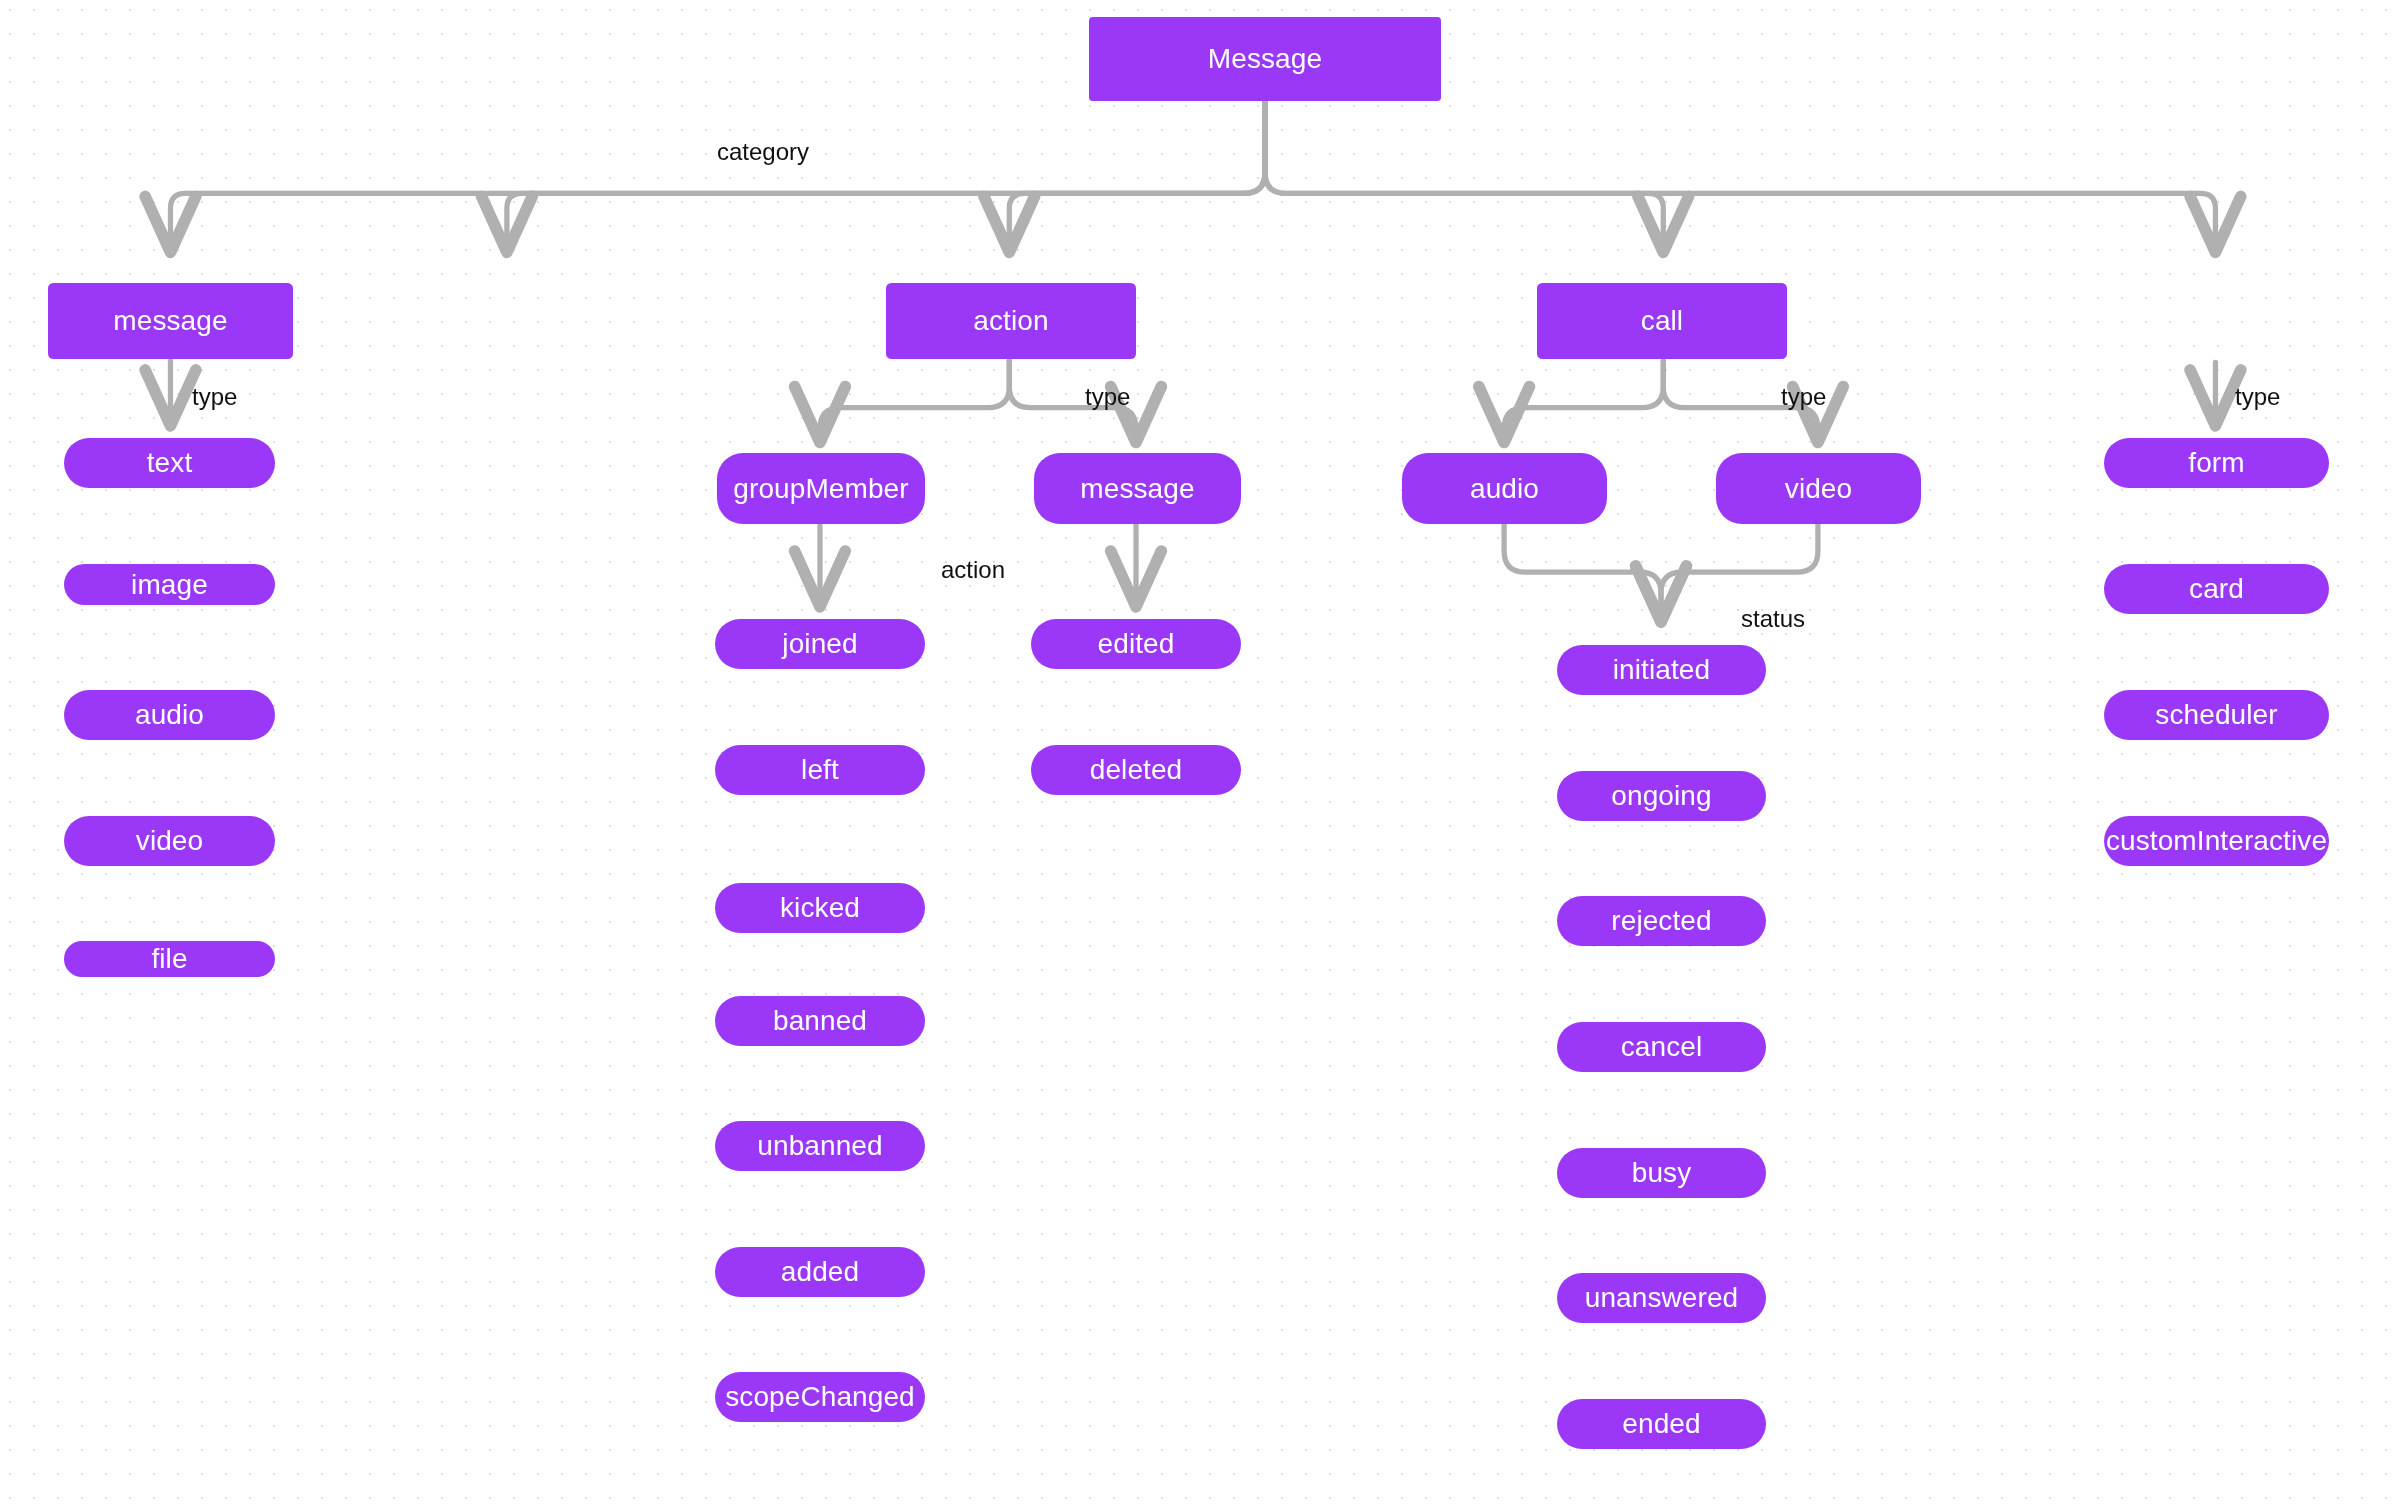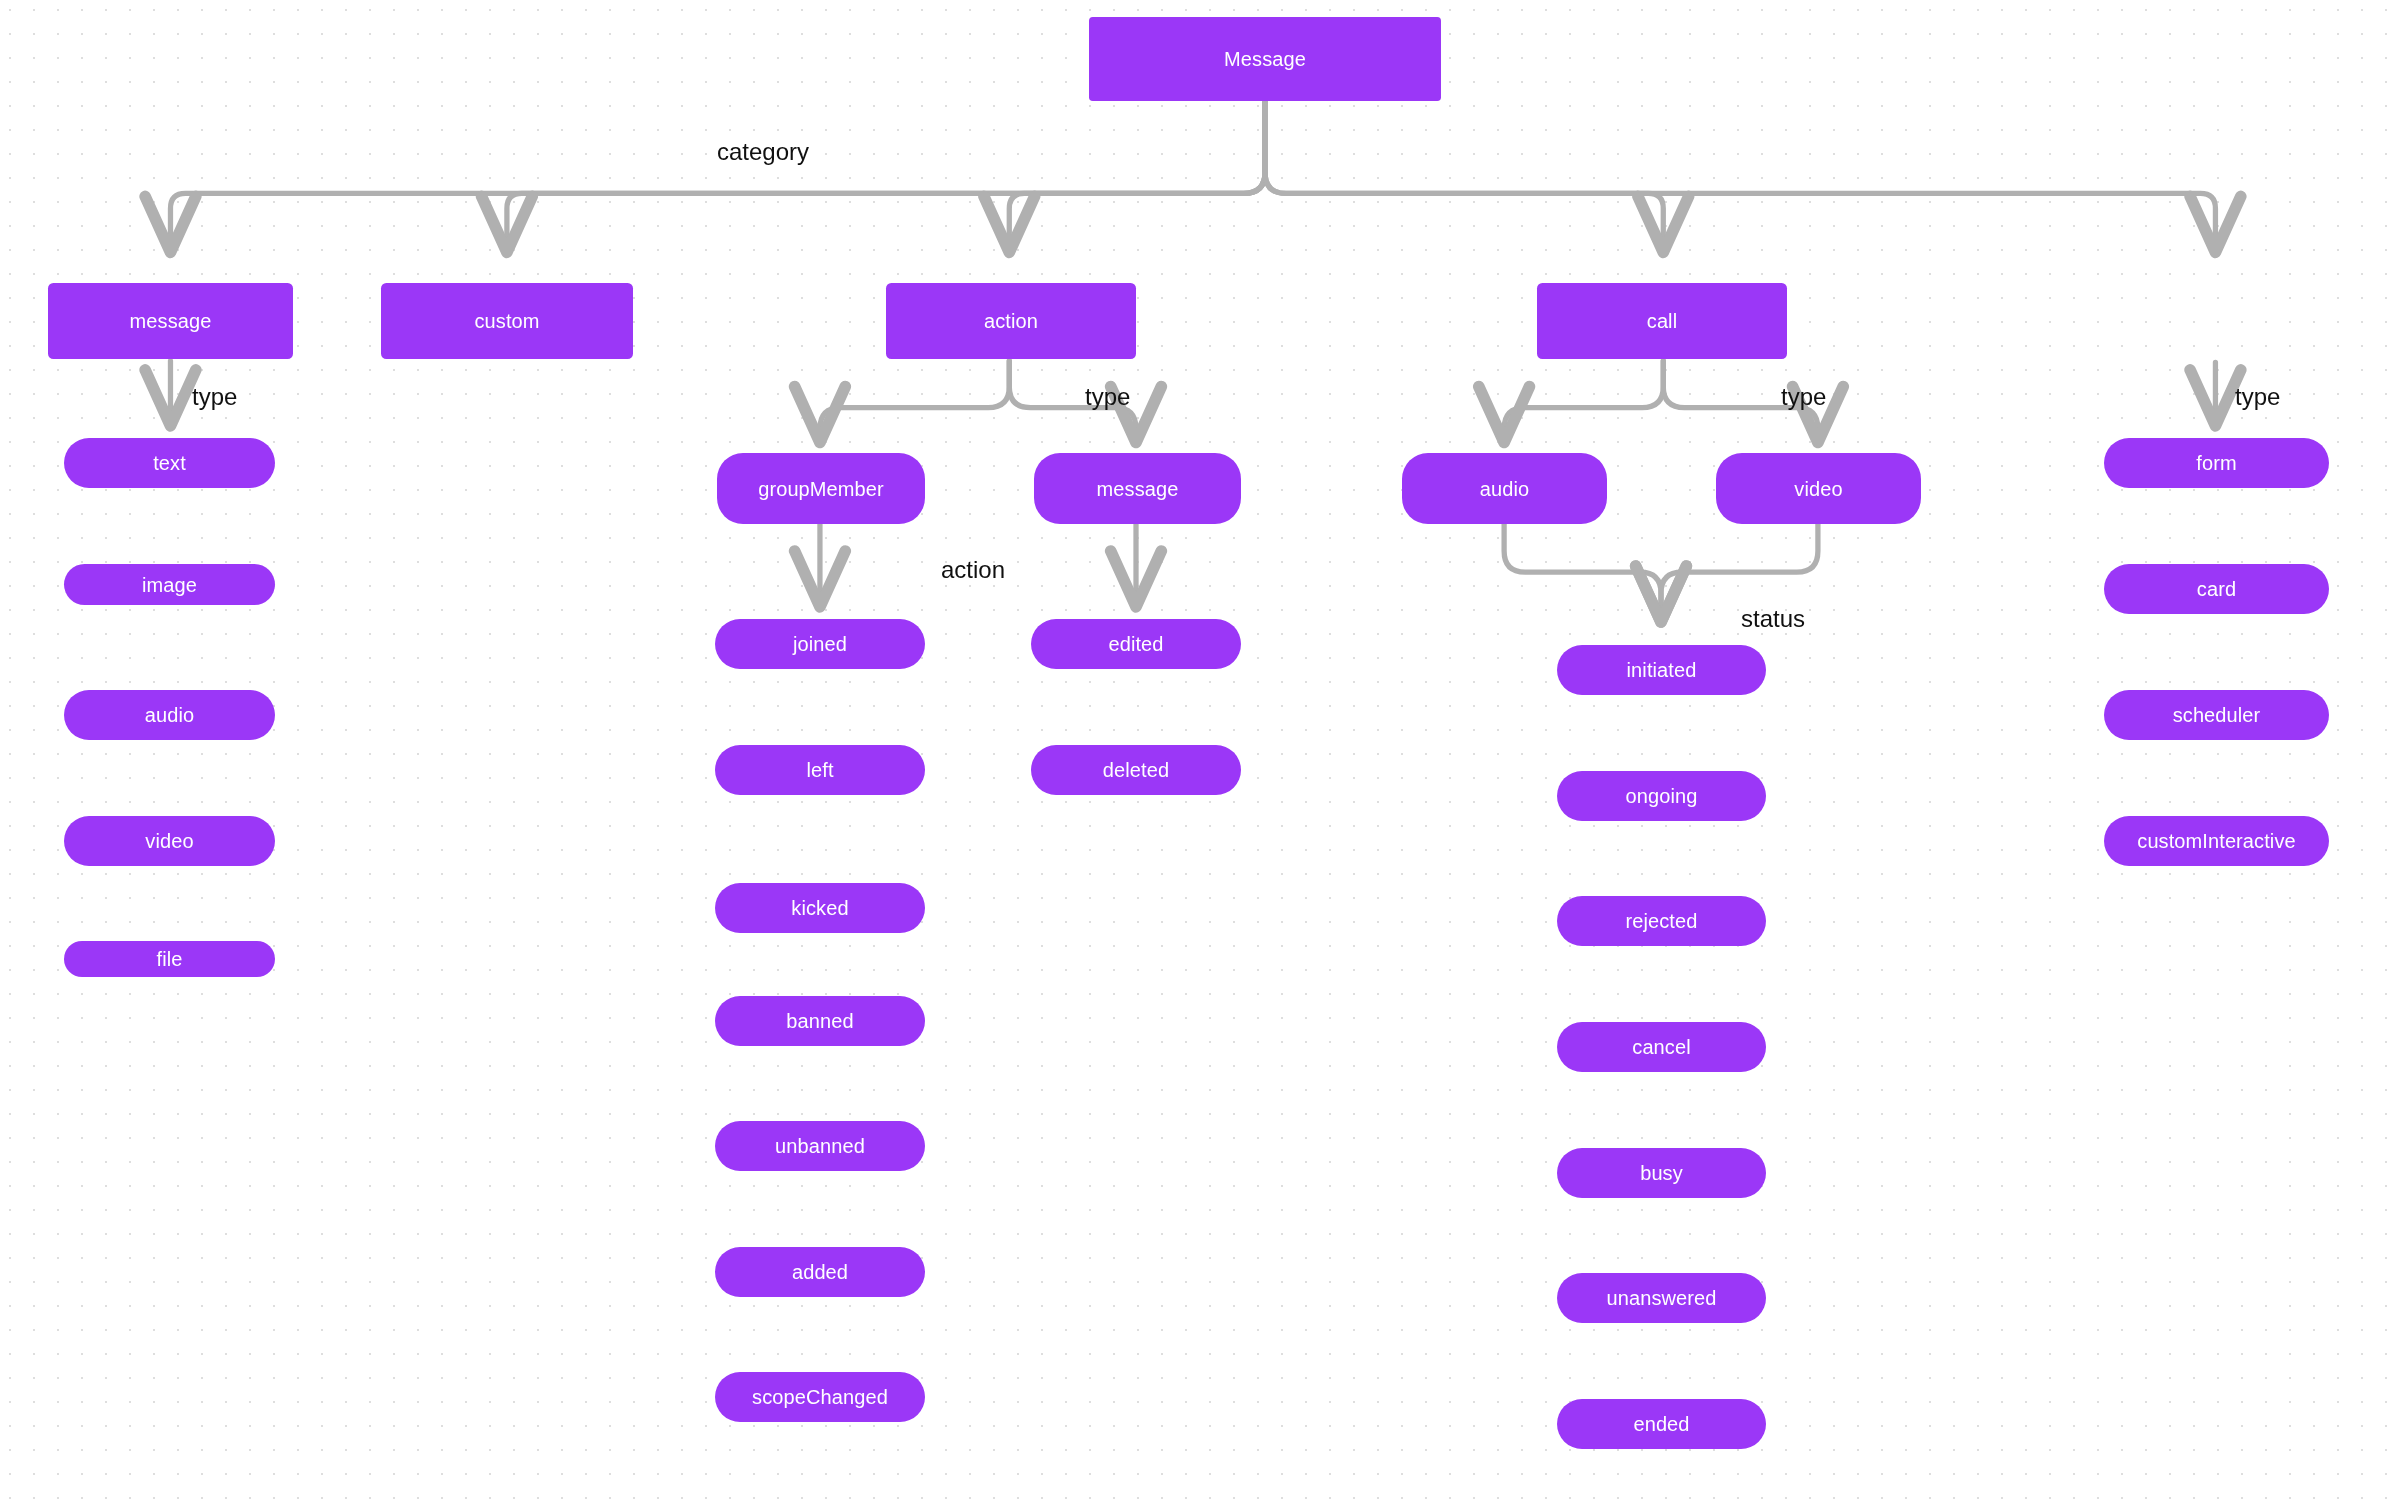--- a/index.html
+++ b/index.html
@@ -28,21 +28,21 @@
     pointer-events: none;
   }
   .node {
     position: absolute;
     background: #9b37f7;
     color: #ffffff;
     display: flex;
     align-items: center;
     justify-content: center;
     box-sizing: border-box;
-    font-size: 20px;
+    font-size: 28px;
     font-weight: 400;
     letter-spacing: 0.1px;
     line-height: 1;
     text-align: center;
     white-space: nowrap;
     user-select: none;
   }
   .node.root      { border-radius: 3.8px;  }
   .node.category  { border-radius: 5.3px;  }
   .node.mid       { border-radius: 26px; }
@@ -99,23 +99,20 @@
 
   <div class="node root" style="left:1089px; top:16.6px; width:352px; height:84px;">
     <span>Message</span>
   </div>
 
   <div class="edge-label" style="left:717px; top:140px;">category</div>
 
   <div class="node category" style="left:48px; top:283px; width:245px; height:76px;">
     <span>message</span>
   </div>
-  <div class="node category" style="left:381px; top:283px; width:252px; height:76px;">
-    <span>custom</span>
-  </div>
   <div class="node category" style="left:886px; top:283px; width:250px; height:76px;">
     <span>action</span>
   </div>
   <div class="node category" style="left:1537px; top:283px; width:250px; height:76px;">
     <span>call</span>
   </div>
 
   <div class="edge-label" style="left:192px; top:385px;">type</div>
   <div class="edge-label" style="left:1085px; top:385px;">type</div>
   <div class="edge-label" style="left:1781px; top:385px;">type</div>

